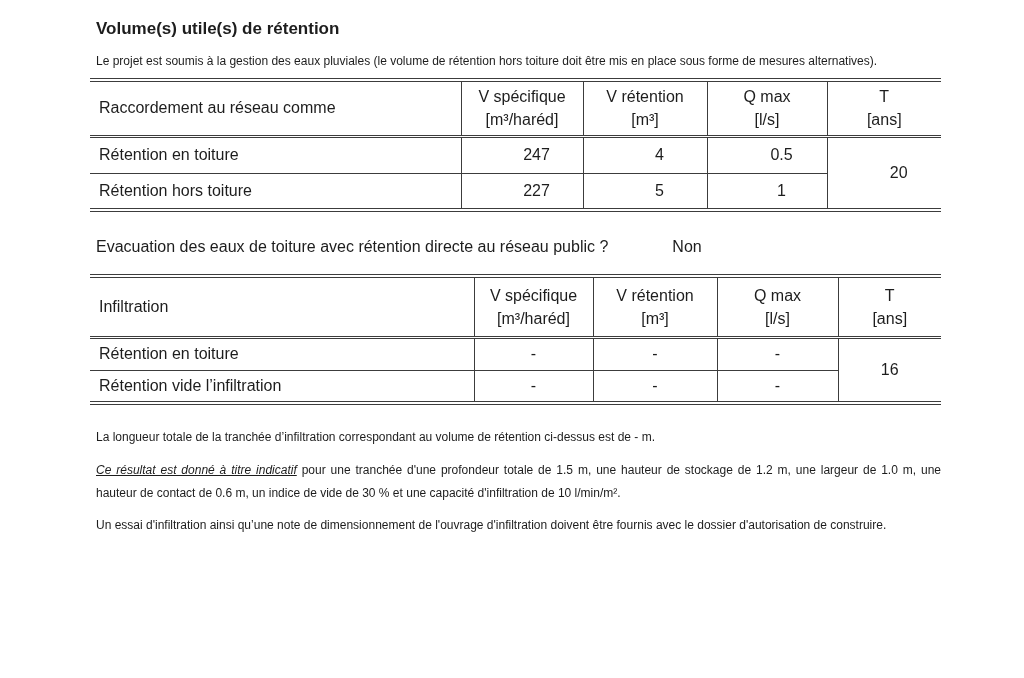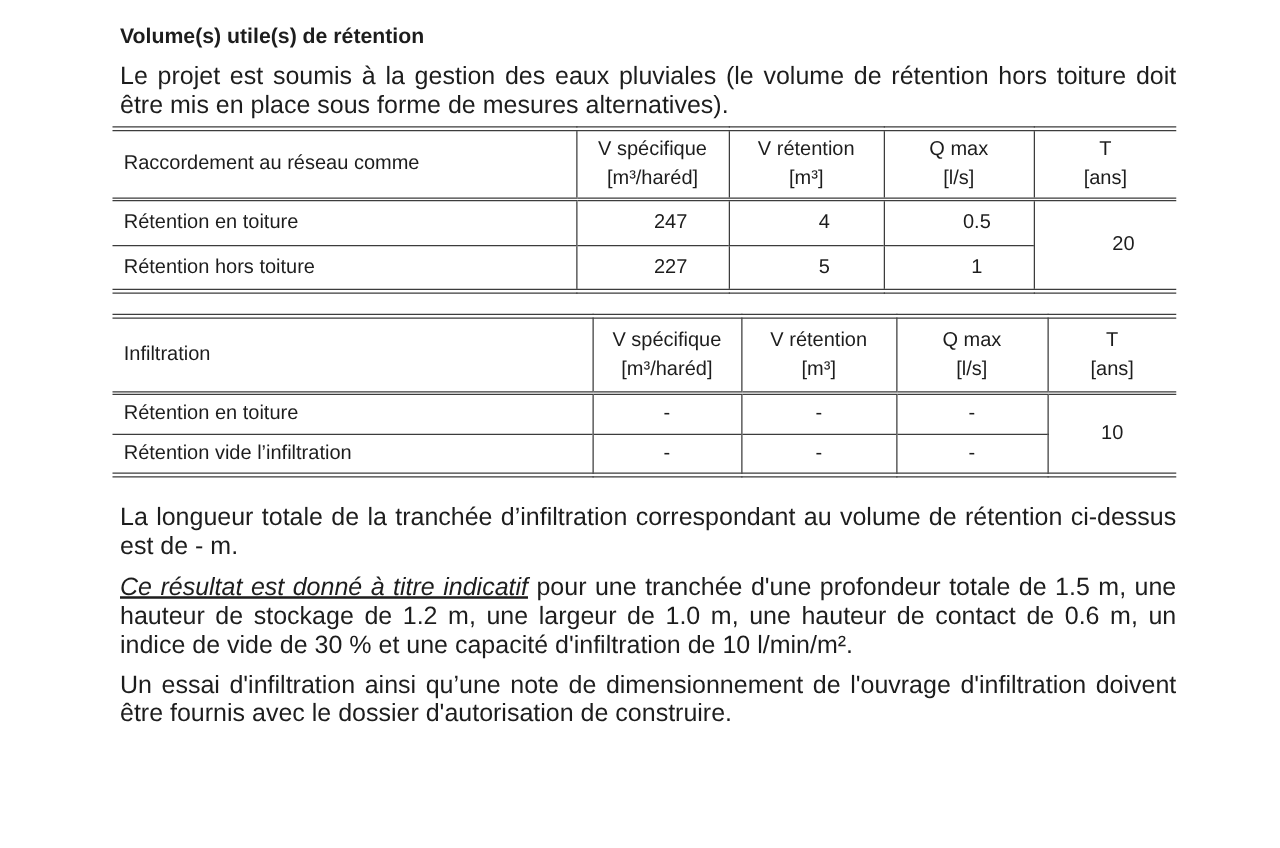--- a/index.html
+++ b/index.html
@@ -13,21 +13,21 @@
   .doc {
     width: 1024px; height: 678px;
     padding: 17px 83px 0 96px;
   }
   .title {
     font-size: 17px;
     font-weight: bold;
     line-height: 23px;
   }
   p.body-text {
-    font-size: 20px;
+    font-size: 12px;
     line-height: 23px;
     text-align: justify;
   }
   .para-intro { margin-top: 10px; }
   .para-measures { margin-top: 7px; text-align: left; }
   .rtable {
     border-collapse: collapse;
     table-layout: fixed;
     width: 851px;
     margin-left: -6px;
@@ -116,20 +116,23 @@
       </tr>
       <tr>
         <td>Rétention hors toiture</td>
         <td>227</td>
         <td>5</td>
         <td>1</td>
       </tr>
     </tbody>
   </table>
 
+  <p class="question-row">
+    <span>Evacuation des eaux de toiture avec rétention directe au réseau public ?</span><span class="answer-gap"></span><span>Non</span>
+  </p>
 
   <table class="rtable t2">
     <colgroup>
       <col style="width:384px">
         <col style="width:119px">
         <col style="width:124px">
         <col style="width:121px">
         <col style="width:103px">
     </colgroup>
     <thead>
@@ -152,21 +155,21 @@
           <div class="hdr-line">[ans]</div>
         </th>
       </tr>
     </thead>
     <tbody>
       <tr>
         <td>Rétention en toiture</td>
         <td>-</td>
         <td>-</td>
         <td>-</td>
-        <td rowspan="2">10</td>
+        <td rowspan="2">16</td>
       </tr>
       <tr>
         <td>Rétention vide l’infiltration</td>
         <td>-</td>
         <td>-</td>
         <td>-</td>
       </tr>
     </tbody>
   </table>
 

